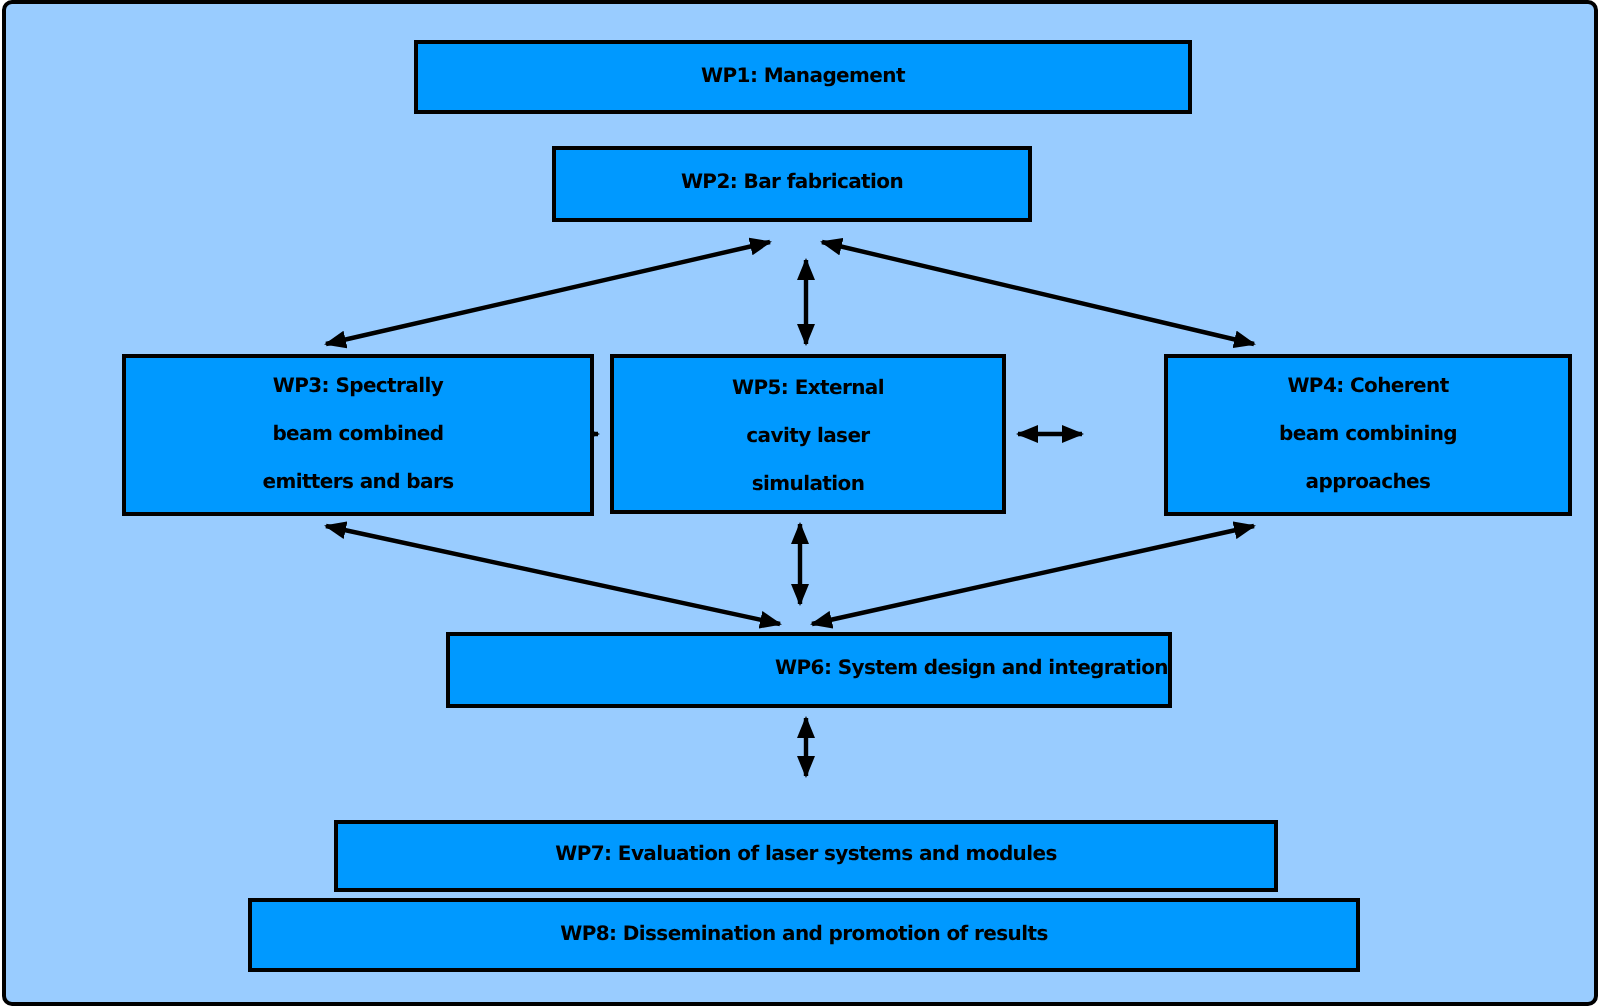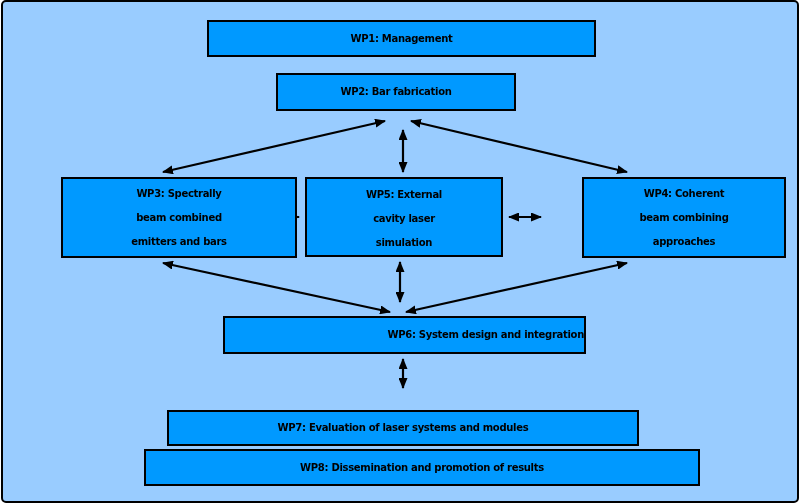--- a/index.html
+++ b/index.html
@@ -34,21 +34,21 @@
     letter-spacing: -0.3px;
   }
   .box span { white-space: pre-line; }
   #box-wp1 { left: 204px; top: 18px;  width: 389px; height: 37px; }
   #box-wp2 { left: 257px; top: 71px;  width: 240px; height: 38px; margin-left: 16px; }
   #box-wp3 { left: 58px;  top: 175px; width: 236px; height: 81px; }
   #box-wp5 { left: 302px; top: 175px; width: 198px; height: 80px; align-items: flex-end; }
   #box-wp4 { left: 543px; top: 175px; width: 204px; height: 81px; margin-left: 36px; }
   #box-wp6 { left: 220px; top: 314px; width: 363px; height: 38px; justify-content: flex-end; }
   #box-wp7 { left: 164px; top: 392px; width: 472px; height: 36px; margin-top: 16px; }
-  #box-wp8 { left: 121px; top: 447px; width: 556px; height: 37px; margin-left: 20px; }
+  #box-wp8 { left: 121px; top: 447px; width: 556px; height: 37px; }
   svg.arrows {
     position: absolute;
     left: 0; top: 0;
     width: 800px; height: 504px;
     pointer-events: none;
   }
   svg.arrows line {
     stroke: var(--arrow, #000000);
     stroke-width: 2.2;
   }

